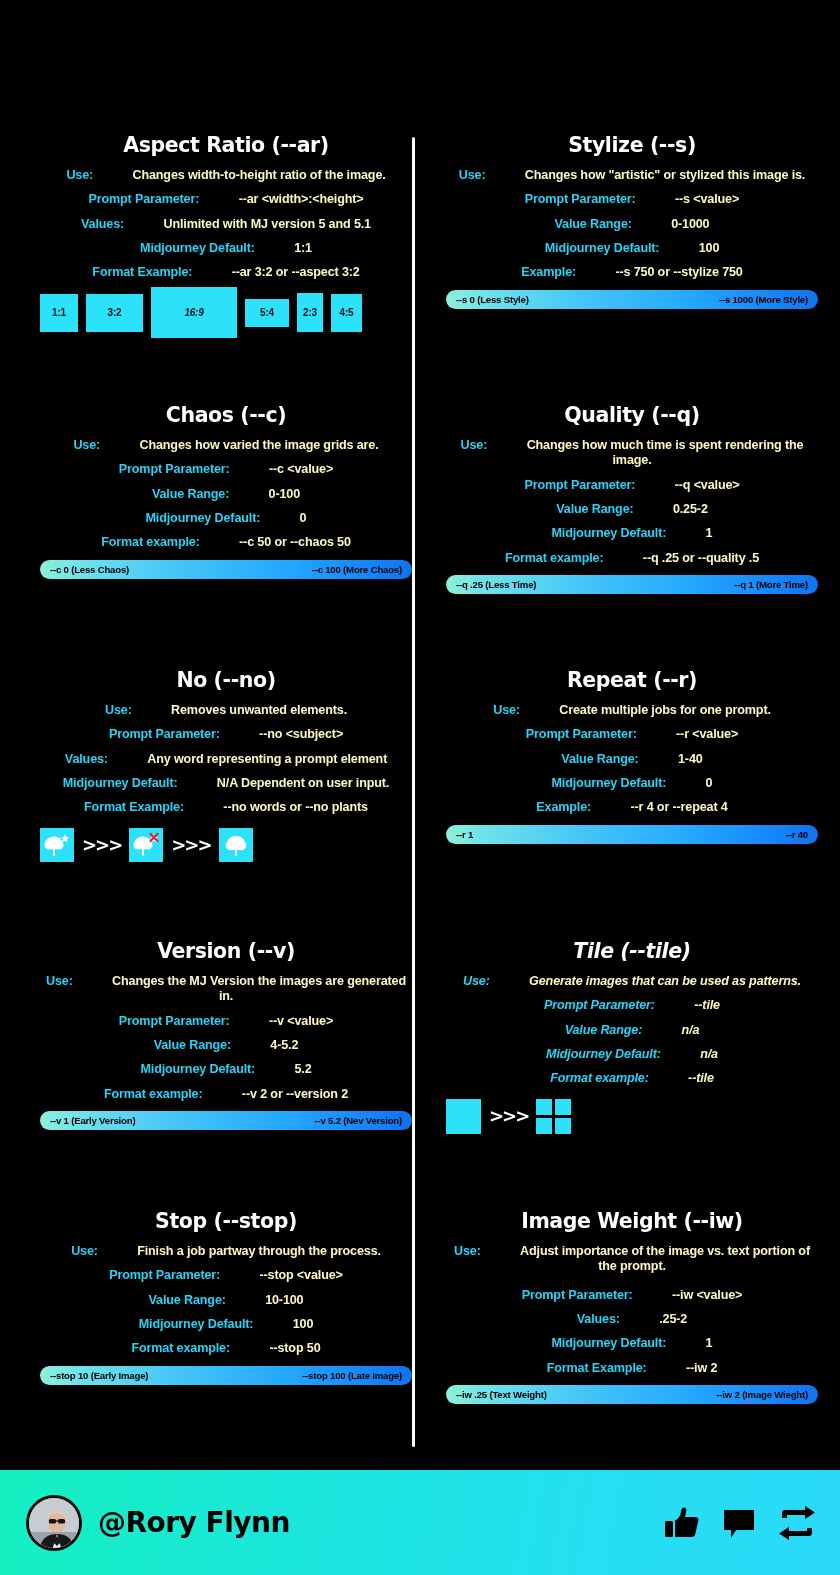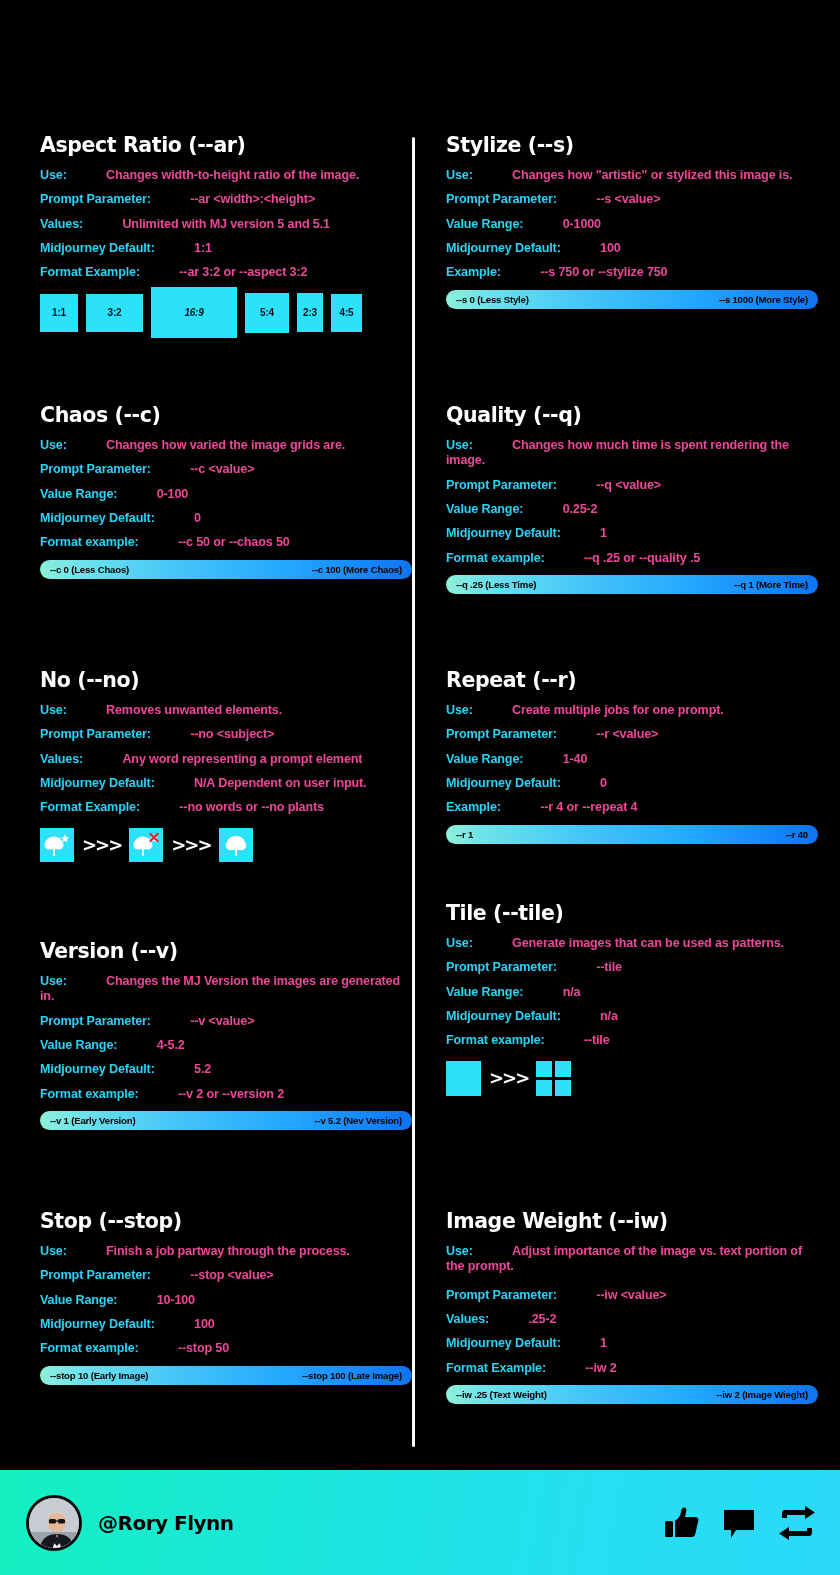--- a/index.html
+++ b/index.html
@@ -55,41 +55,41 @@
     border-radius: 2px;
   }
   .col {
     position: absolute;
     top: 0;
     width: 372px;
   }
   .col-left  { left: 40px; }
   .col-right { left: 446px; }
 
-  .section { position: absolute; left: 0; width: 372px; }
+  .section { position: absolute; left: 0; width: 372px; text-align: center; }
 
   .sec-title {
     color: #ffffff;
     font-size: 20.5px;
     font-weight: bold;
     letter-spacing: -0.4px;
     margin-bottom: 11px;
     font-family: "DejaVu Sans", sans-serif;
     white-space: nowrap;
   }
   .row {
     font-size: 12.6px;
     font-weight: bold;
     line-height: 1.22;
     margin-bottom: 9px;
     color: #ffffff;
     letter-spacing: -0.15px;
   }
   .row .lbl { color: #2ad2f5; }
-  .row .val { color: #ec4899; margin-left: 36px; }
+  .row .val { color: #fef9c3; margin-left: 36px; }
   .row.tight { margin-bottom: 7px; }
 
   
   .scale {
     position: relative;
     height: 19px;
     border-radius: 10px;
     background: linear-gradient(90deg, #8df0d8 0%, #6fe3ea 10%, #48c8f7 34%, #24a8ff 66%, #1586fb 88%, #0f73f0 100%);
     display: flex;
     align-items: center;
@@ -165,21 +165,21 @@
     border-radius: 50%;
     border: 3px solid #0b0b0b;
     overflow: hidden;
     position: relative;
     background: #b8bfc6;
     flex: none;
   }
   .handle {
     margin-left: 16px;
     color: #000000;
-    font-size: 20px;
+    font-size: 28px;
     font-weight: bold;
     letter-spacing: -0.5px;
     font-family: "DejaVu Sans", sans-serif;
     text-align: center;
   }
   .social {
     margin-left: auto;
     margin-right: 24px;
     display: flex;
     align-items: center;
@@ -203,21 +203,21 @@
         <div class="sec-title">Aspect Ratio (--ar)</div>
         <div class="row"><span class="lbl">Use:</span> <span class="val">Changes width-to-height ratio of the image.</span></div>
         <div class="row"><span class="lbl">Prompt Parameter:</span> <span class="val">--ar &lt;width&gt;:&lt;height&gt;</span></div>
         <div class="row"><span class="lbl">Values:</span> <span class="val">Unlimited with MJ version 5 and 5.1</span></div>
         <div class="row"><span class="lbl">Midjourney Default:</span> <span class="val">1:1</span></div>
         <div class="row"><span class="lbl">Format Example:</span> <span class="val">--ar 3:2 or --aspect 3:2</span></div>
         <div class="ar-boxes" id="ar-boxes">
             <div class="ar-box" style="width: 38px; height: 38px;">1:1</div>
             <div class="ar-box" style="width: 57px; height: 38px;">3:2</div>
             <div class="ar-box" style="width: 86px; height: 51px; font-style: italic;">16:9</div>
-            <div class="ar-box" style="width: 44px; height: 40px;">5:4</div>
+            <div class="ar-box" style="width: 44px; height: 28px;">5:4</div>
             <div class="ar-box" style="width: 26px; height: 39px;">2:3</div>
             <div class="ar-box" style="width: 31px; height: 38px;">4:5</div>
           </div>
       </div>
 
       <div class="section" style="top:296px;">
         <div class="sec-title">Chaos (--c)</div>
         <div class="row"><span class="lbl">Use:</span> <span class="val">Changes how varied the image grids are.</span></div>
         <div class="row"><span class="lbl">Prompt Parameter:</span> <span class="val">--c &lt;value&gt;</span></div>
         <div class="row"><span class="lbl">Value Range:</span> <span class="val">0-100</span></div>
@@ -335,21 +335,21 @@
         <div class="row"><span class="lbl">Prompt Parameter:</span> <span class="val">--r &lt;value&gt;</span></div>
         <div class="row"><span class="lbl">Value Range:</span> <span class="val">1-40</span></div>
         <div class="row"><span class="lbl">Midjourney Default:</span> <span class="val">0</span></div>
         <div class="row"><span class="lbl">Example:</span> <span class="val">--r 4 or --repeat 4</span></div>
         <div class="scale">
           <span>--r 1</span>
           <span>--r 40</span>
         </div>
       </div>
 
-      <div class="section" style="top:794px;">
+      <div class="section" style="top:832px;font-style:italic;">
         <div class="sec-title">Tile (--tile)</div>
         <div class="row"><span class="lbl">Use:</span> <span class="val">Generate images that can be used as patterns.</span></div>
         <div class="row"><span class="lbl">Prompt Parameter:</span> <span class="val">--tile</span></div>
         <div class="row"><span class="lbl">Value Range:</span> <span class="val">n/a</span></div>
         <div class="row"><span class="lbl">Midjourney Default:</span> <span class="val">n/a</span></div>
         <div class="row"><span class="lbl">Format example:</span> <span class="val">--tile</span></div>
         <div class="icon-row">
           <div class="tile-sq" style="width:35px;height:35px;"></div>
           <div class="arrows">&gt;&gt;&gt;</div>
           <div class="grid2">

